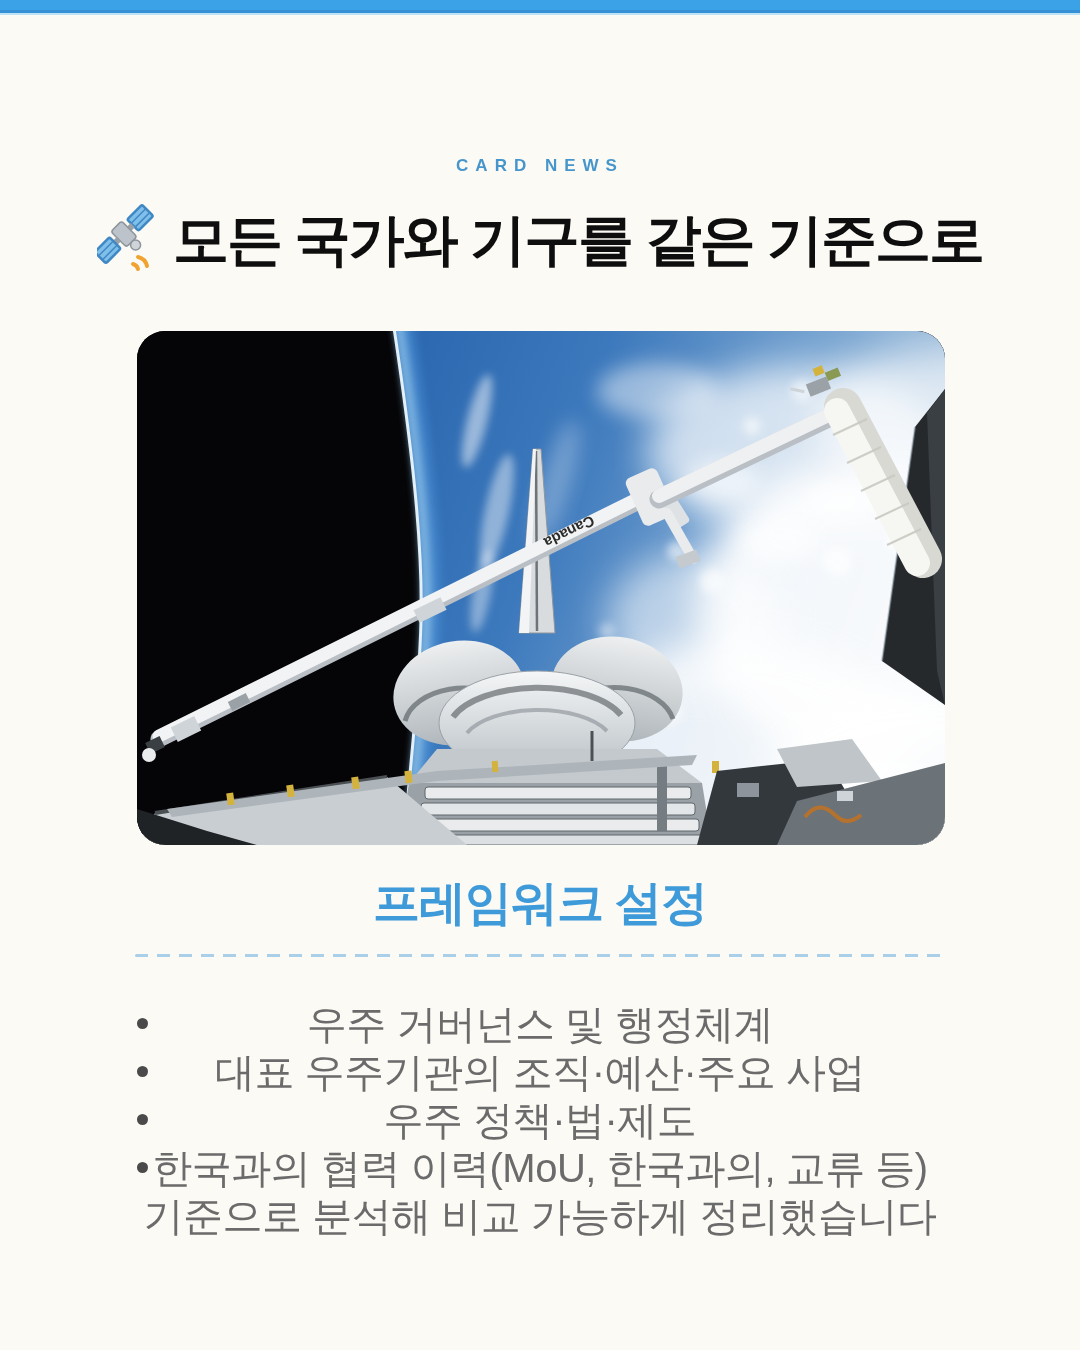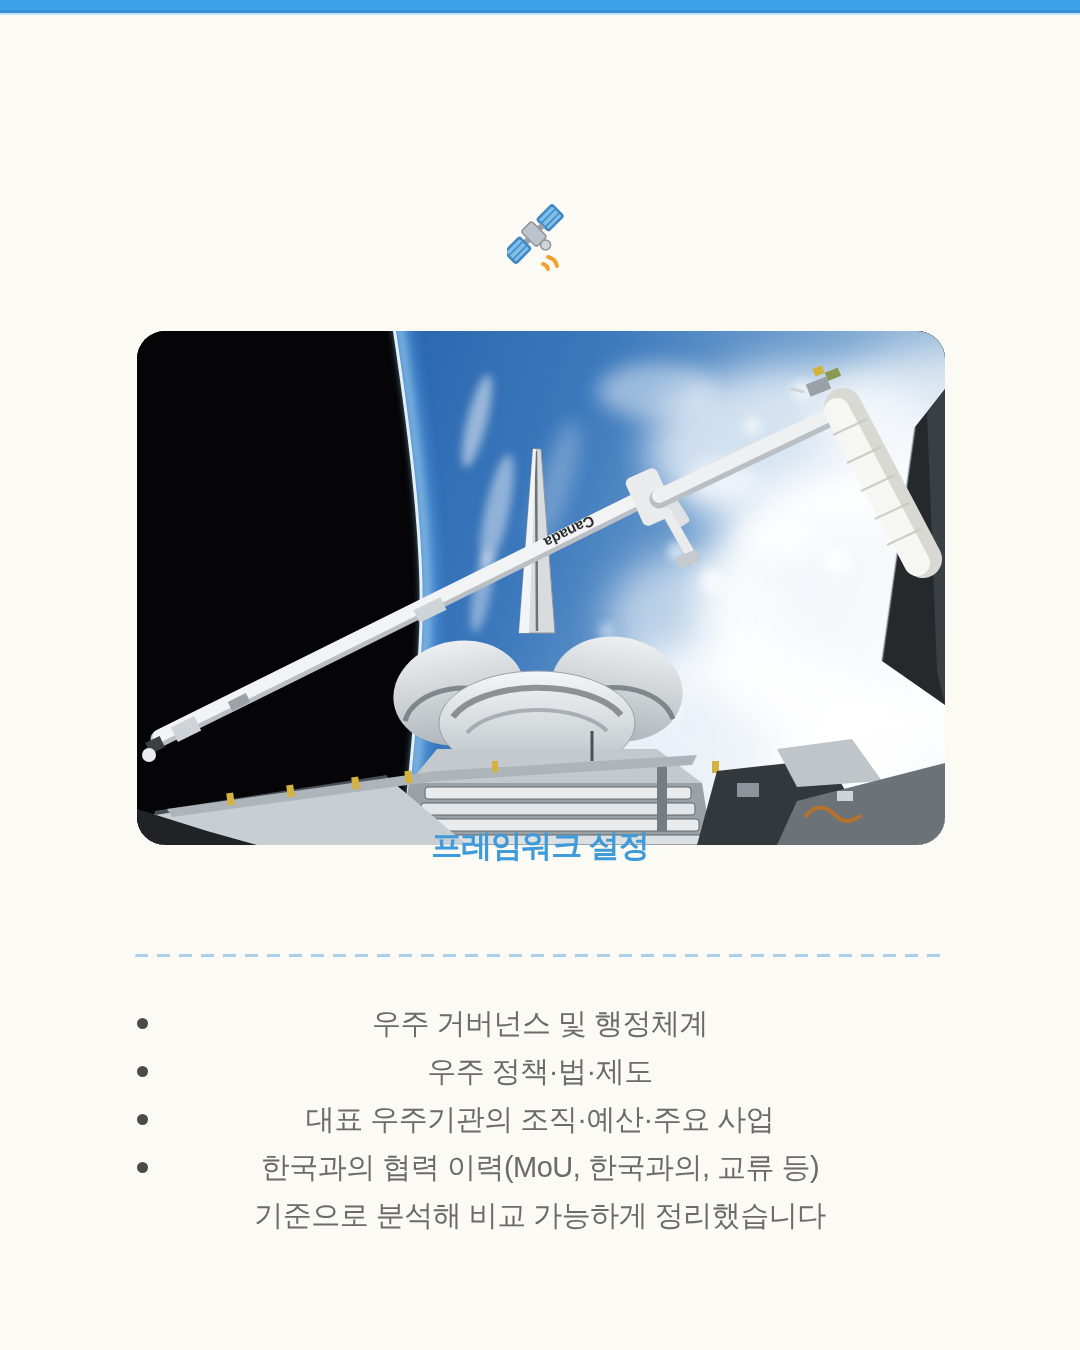--- a/index.html
+++ b/index.html
@@ -37,22 +37,22 @@
 
   
   .hero{
     position:absolute; left:137px; top:331px; width:808px; height:514px;
     border-radius:28px; overflow:hidden; background:#050507;
   }
   .hero svg{ display:block; width:808px; height:514px; }
 
   
   .section-heading{
-    position:absolute; top:825px; left:0; width:100%;
-    text-align:center; font-size:31px; font-weight:800; color:#3E9AD9;
+    position:absolute; top:872px; left:0; width:100%;
+    text-align:center; font-size:47px; font-weight:800; color:#3E9AD9;
     letter-spacing:-1px;
   }
 
   
   .divider{
     position:absolute; top:954px; left:135px; width:810px; height:3px;
     background:repeating-linear-gradient(90deg,
       #AACFE9 0px, #AACFE9 13px, transparent 13px, transparent 22px);
     border-radius:2px;
   }
@@ -60,58 +60,60 @@
   
   .list{
     position:absolute; top:1000px; left:135px; width:810px;
     list-style:none;
   }
   .list-row{
     position:relative; height:48px;
     display:flex; align-items:center; justify-content:center;
   }
   .list-text{
-    font-size:29px; color:#6B6B6B; letter-spacing:-0.5px; white-space:nowrap;
+    font-size:40px; color:#6B6B6B; letter-spacing:-0.5px; white-space:nowrap;
   }
   .dot{
     position:absolute; left:2px; top:50%; margin-top:-6px;
     width:11px; height:11px; border-radius:50%; background:#4A4A4A;
   }
 </style>
 </head>
 <body>
 
 <div class="page">
 
   <div class="topbar">
     <div class="topbar-main"></div>
     <div class="topbar-dark"></div>
     <div class="topbar-light"></div>
   </div>
 
+  <div class="kicker">CARD NEWS</div>
 
   <div class="title-row">
     <span class="sat-icon">
       <svg viewBox="0 0 66 72" aria-hidden="true">
         <g transform="rotate(45 28 30)">
           <rect x="20" y="-2" width="16" height="21" rx="2" fill="#7FBFEA" stroke="#3F88C4" stroke-width="2.5"></rect>
           <line x1="25.5" y1="-1" x2="25.5" y2="18" stroke="#3F88C4" stroke-width="1.5"></line>
           <line x1="31" y1="-1" x2="31" y2="18" stroke="#3F88C4" stroke-width="1.5"></line>
           <rect x="25" y="19" width="6" height="6" fill="#9AA1A8"></rect>
           <rect x="17" y="24" width="22" height="15" rx="3" fill="#BCC3CA" stroke="#8D949B" stroke-width="1.5"></rect>
           <rect x="25" y="39" width="6" height="5" fill="#9AA1A8"></rect>
           <rect x="20" y="44" width="16" height="21" rx="2" fill="#7FBFEA" stroke="#3F88C4" stroke-width="2.5"></rect>
           <line x1="25.5" y1="45" x2="25.5" y2="64" stroke="#3F88C4" stroke-width="1.5"></line>
           <line x1="31" y1="45" x2="31" y2="64" stroke="#3F88C4" stroke-width="1.5"></line>
           <circle cx="44" cy="31" r="5" fill="#CFD4D9" stroke="#8D949B" stroke-width="1.5"></circle>
         </g>
         <path d="M41,54 a12,12 0 0 1 9,9" fill="none" stroke="#F0A32F" stroke-width="4" stroke-linecap="round"></path>
         <path d="M36,61 a7,7 0 0 1 5,5" fill="none" stroke="#F0A32F" stroke-width="4" stroke-linecap="round"></path>
       </svg>
     </span>
+    <h1 class="page-title">모든 국가와 기구를 같은 기준으로</h1>
   </div>
 
   <figure class="hero">
     <svg viewBox="0 0 808 514" preserveAspectRatio="none">
       <defs>
         <linearGradient id="earthG" x1="0" y1="0" x2="1" y2="0.35">
           <stop offset="0" stop-color="#2A66AE"></stop>
           <stop offset="0.35" stop-color="#3B78BC"></stop>
           <stop offset="0.7" stop-color="#7AA6D2"></stop>
           <stop offset="1" stop-color="#B9CFE3"></stop>
@@ -264,28 +266,28 @@
 
   <div class="divider"></div>
 
   <ul class="list">
     <li class="list-row">
       <span class="dot"></span>
       <span class="list-text">우주 거버넌스 및 행정체계</span>
     </li>
     <li class="list-row">
       <span class="dot"></span>
+      <span class="list-text">대표 우주기관의 조직·예산·주요 사업</span>
+    </li>
+    <li class="list-row">
+      <span class="dot"></span>
       <span class="list-text">우주 정책·법·제도</span>
     </li>
     <li class="list-row">
       <span class="dot"></span>
-      <span class="list-text">대표 우주기관의 조직·예산·주요 사업</span>
-    </li>
-    <li class="list-row">
-      <span class="dot"></span>
       <span class="list-text">한국과의 협력 이력(MoU, 한국과의, 교류 등)</span>
     </li>
     <li class="list-row">
       <span class="list-text">기준으로 분석해 비교 가능하게 정리했습니다</span>
     </li>
   </ul>
 
 </div>
 
 </body></html>

